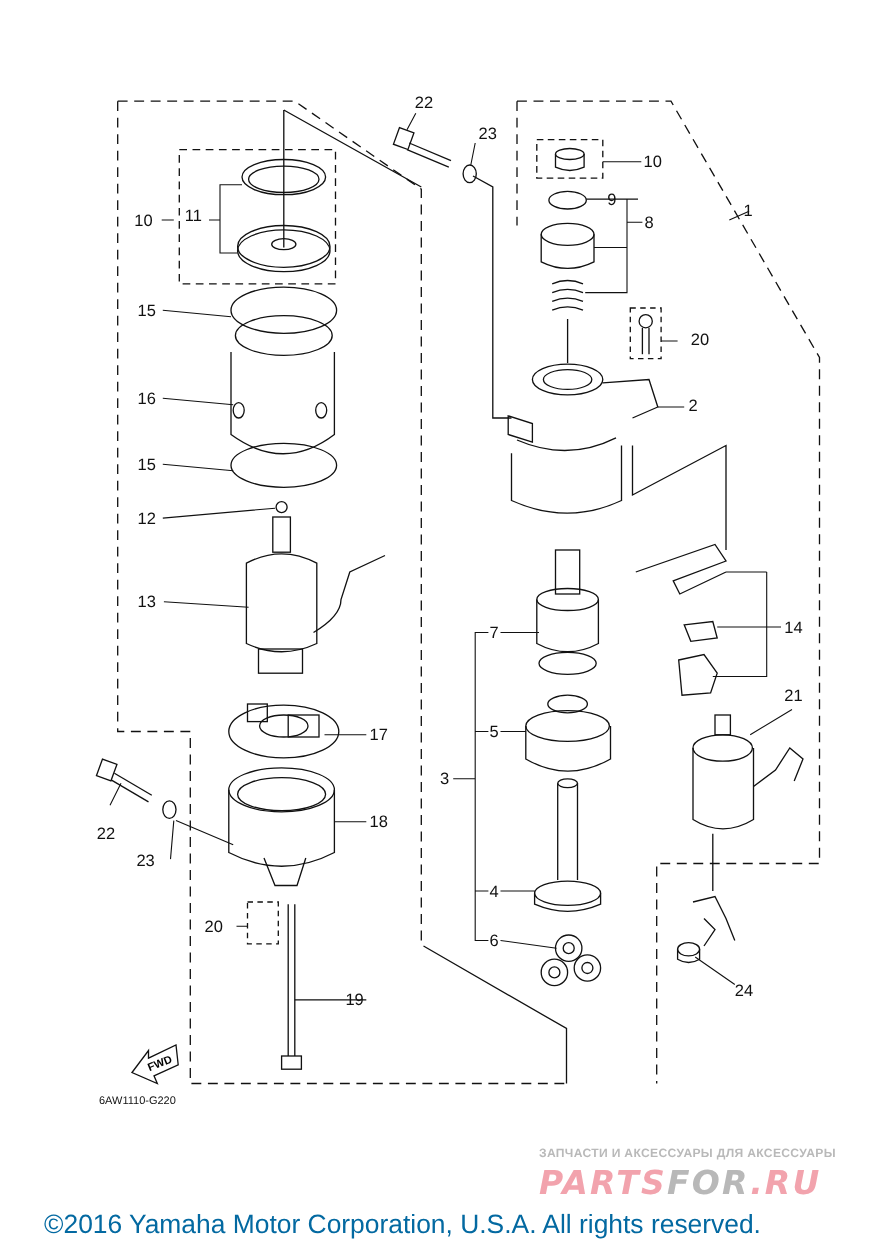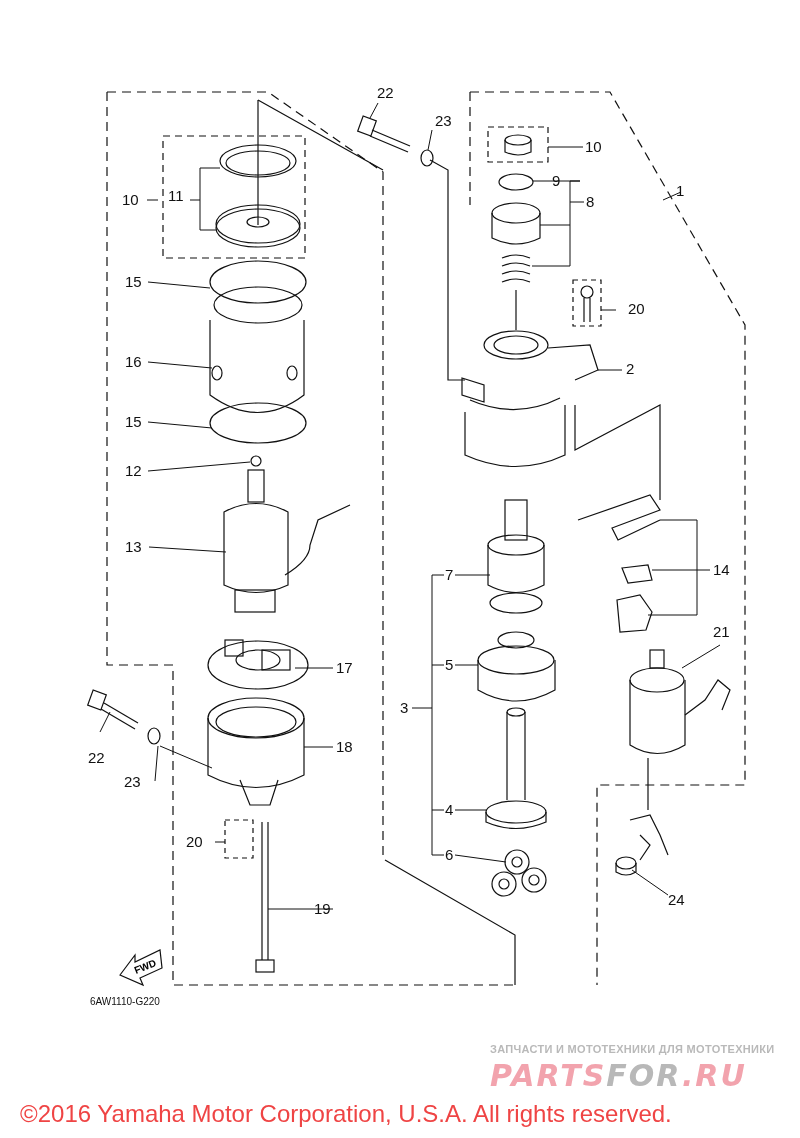--- a/index.html
+++ b/index.html
@@ -4,21 +4,21 @@
 <style>
   html, body { margin: 0; padding: 0; background: #ffffff; }
   body { width: 800px; height: 1138px; position: relative; overflow: hidden; font-family: "Liberation Sans", sans-serif; }
   #diagram { position: absolute; left: 0; top: 0; width: 800px; height: 1138px; }
   .callout { font-family: "Liberation Sans", sans-serif; font-size: 15px; fill: #111; }
   .code { position: absolute; left: 90px; top: 996px; font-size: 10px; color: #111; }
   .wm-sub { position: absolute; left: 490px; top: 1043px; font-size: 11px; color: #b9b9b9; letter-spacing: 0.3px; font-weight: bold; }
   .wm-logo { position: absolute; left: 490px; top: 1058px; font-size: 30px; font-weight: bold; font-style: italic; letter-spacing: 2px; font-family: "DejaVu Sans", sans-serif; }
   .wm-a { color: #f2a3ad; }
   .wm-b { color: #b8b8b8; }
-  .copyright { position: absolute; left: 20px; top: 1100px; font-size: 24px; color: #ef4444; white-space: nowrap; }
+  .copyright { position: absolute; left: 40px; top: 1100px; font-size: 24px; color: #0369a1; white-space: nowrap; }
 </style>
 </head>
 <body>
 
 <svg id="diagram" viewBox="0 0 800 1138" xmlns="http://www.w3.org/2000/svg">
   <g fill="none" stroke="#111" stroke-width="1.2">
 
     <path stroke-dasharray="9,6" d="M107,92 L268,92 L383,172 L383,860 M107,92 L107,665 L173,665 L173,985 L515,985"></path>
 
     <path stroke-dasharray="9,6" d="M470,92 L610,92 L745,325 L745,785 L597,785 L597,985 M470,92 L470,205"></path>
@@ -201,15 +201,15 @@
   <text class="callout" x="713" y="637">21</text>
   <text class="callout" x="377" y="98">22</text>
   <text class="callout" x="88" y="763">22</text>
   <text class="callout" x="435" y="126">23</text>
   <text class="callout" x="124" y="787">23</text>
   <text class="callout" x="668" y="905">24</text>
   <text x="134" y="972" font-size="10" font-weight="bold" font-family="Liberation Sans, sans-serif" transform="rotate(-22 140 968)">FWD</text>
 </svg>
 
 <div class="code">6AW1110-G220</div>
-<div class="wm-sub">ЗАПЧАСТИ И МОТОТЕХНИКИ ДЛЯ МОТОТЕХНИКИ</div>
+<div class="wm-sub">ЗАПЧАСТИ И АКСЕССУАРЫ ДЛЯ АКСЕССУАРЫ</div>
 <div class="wm-logo"><span class="wm-a">PARTS</span><span class="wm-b">FOR</span><span class="wm-a">.RU</span></div>
 <div class="copyright">©2016 Yamaha Motor Corporation, U.S.A. All rights reserved.</div>
 
 </body></html>

